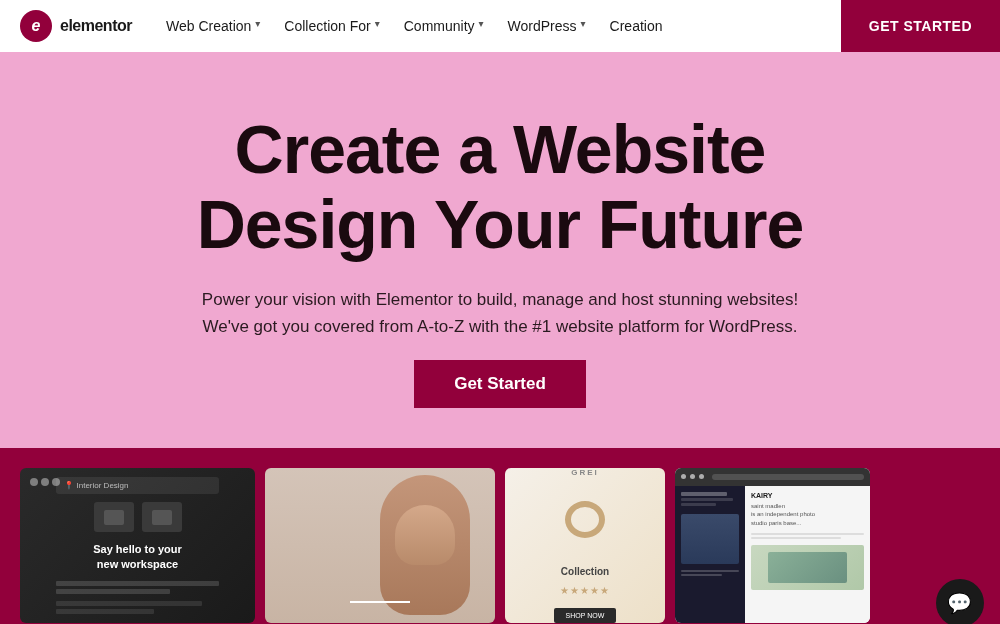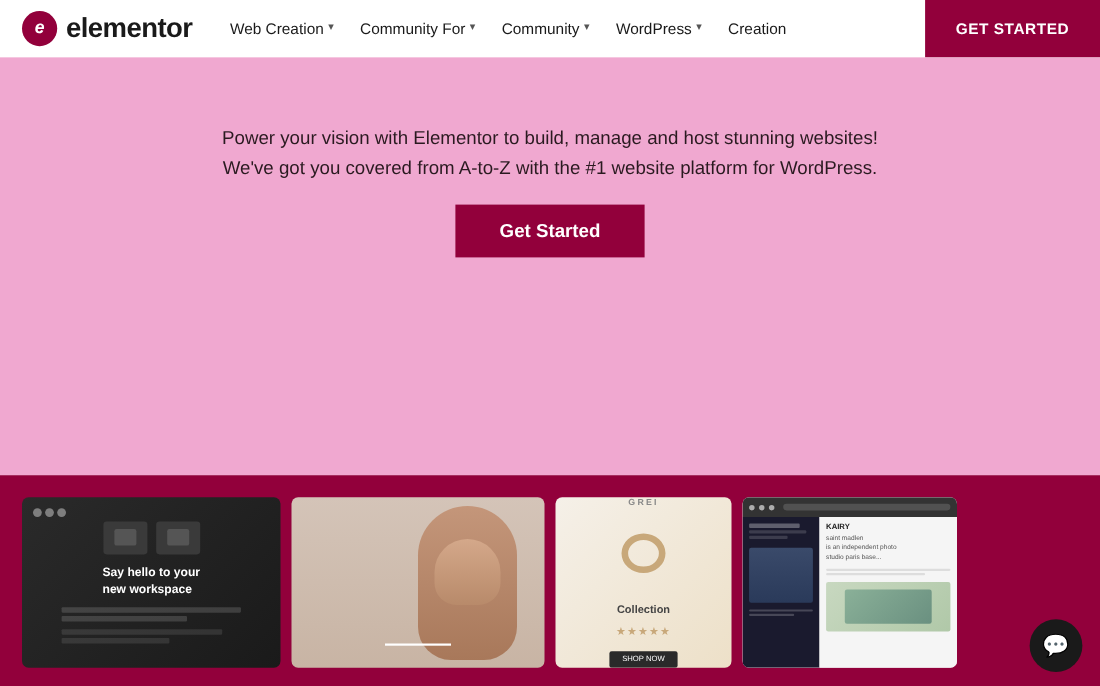--- a/index.html
+++ b/index.html
@@ -29,21 +29,21 @@
       border-radius: 50%;
       display: flex;
       align-items: center;
       justify-content: center;
       color: #fff;
       font-weight: 900;
       font-size: 16px;
       font-style: italic;
     }
     .logo-text {
-      font-size: 25px;
+      font-size: 16px;
       font-weight: 700;
       color: #1a1a1a;
       letter-spacing: -0.5px;
     }
     .nav-links {
       display: flex;
       align-items: center;
       gap: 4px;
       flex: 1;
     }
@@ -153,21 +153,21 @@
       display: flex;
       flex-direction: column;
       justify-content: center;
       align-items: center;
       padding: 16px;
     }
     .card1-text {
       color: #fff;
       font-size: 11px;
       font-weight: 600;
-      text-align: left;
+      text-align: center;
       line-height: 1.4;
     }
     
     .card2 {
       width: 230px;
       height: 155px;
       background: linear-gradient(180deg, #d4c4b8 0%, #c8b4a4 100%);
       position: relative;
       display: flex;
       align-items: center;
@@ -254,21 +254,21 @@
     <div class="logo-icon">e</div>
     <span class="logo-text">elementor</span>
   </a>
 
   <div class="nav-links">
     <div class="nav-item">
       <span>Web Creation</span>
       <span class="nav-chevron">▾</span>
     </div>
     <div class="nav-item">
-      <span>Community For</span>
+      <span>Collection For</span>
       <span class="nav-chevron">▾</span>
     </div>
     <div class="nav-item">
       <span>Community</span>
       <span class="nav-chevron">▾</span>
     </div>
     <div class="nav-item">
       <span>WordPress</span>
       <span class="nav-chevron">▾</span>
     </div>
@@ -277,33 +277,38 @@
     </div>
   </div>
 
   <div class="nav-right">
     <div class="login-btn">LOGIN</div>
     <button class="get-started-btn">GET STARTED</button>
   </div>
 </nav>
 
 <section class="hero">
+  <h1 class="hero-title">
+    <span>Create a Website</span><br>
+    <span>Design Your Future</span>
+  </h1>
   <p class="hero-subtitle">Power your vision with Elementor to build, manage and host stunning websites! We've got you covered from A-to-Z with the #1 website platform for WordPress.</p>
   <button class="hero-cta">Get Started</button>
 </section>
 
 <section class="showcase">
   <div class="showcase-cards">
 
     <div class="card card1">
       <div style="position:absolute;top:10px;left:10px;display:flex;gap:3px;">
         <div style="width:8px;height:8px;background:rgba(255,255,255,0.4);border-radius:50%;"></div>
         <div style="width:8px;height:8px;background:rgba(255,255,255,0.4);border-radius:50%;"></div>
         <div style="width:8px;height:8px;background:rgba(255,255,255,0.4);border-radius:50%;"></div>
       </div>
+      <div style="background:rgba(255,255,255,0.08);padding:4px 8px;border-radius:3px;font-size:8px;color:#bbb;margin-bottom:8px;width:80%;text-align:left;">📍 Interior Design</div>
       <div style="display:flex;gap:8px;margin-bottom:10px;">
         <div style="width:40px;height:30px;background:#3a3a3a;border-radius:3px;display:flex;align-items:center;justify-content:center;">
           <div style="width:20px;height:15px;background:#555;border-radius:2px;"></div>
         </div>
         <div style="width:40px;height:30px;background:#3a3a3a;border-radius:3px;display:flex;align-items:center;justify-content:center;">
           <div style="width:20px;height:15px;background:#555;border-radius:2px;"></div>
         </div>
       </div>
       <div class="card1-text">Say hello to your<br>new workspace</div>
       <div style="display:flex;flex-direction:column;gap:3px;margin-top:8px;width:80%;">

